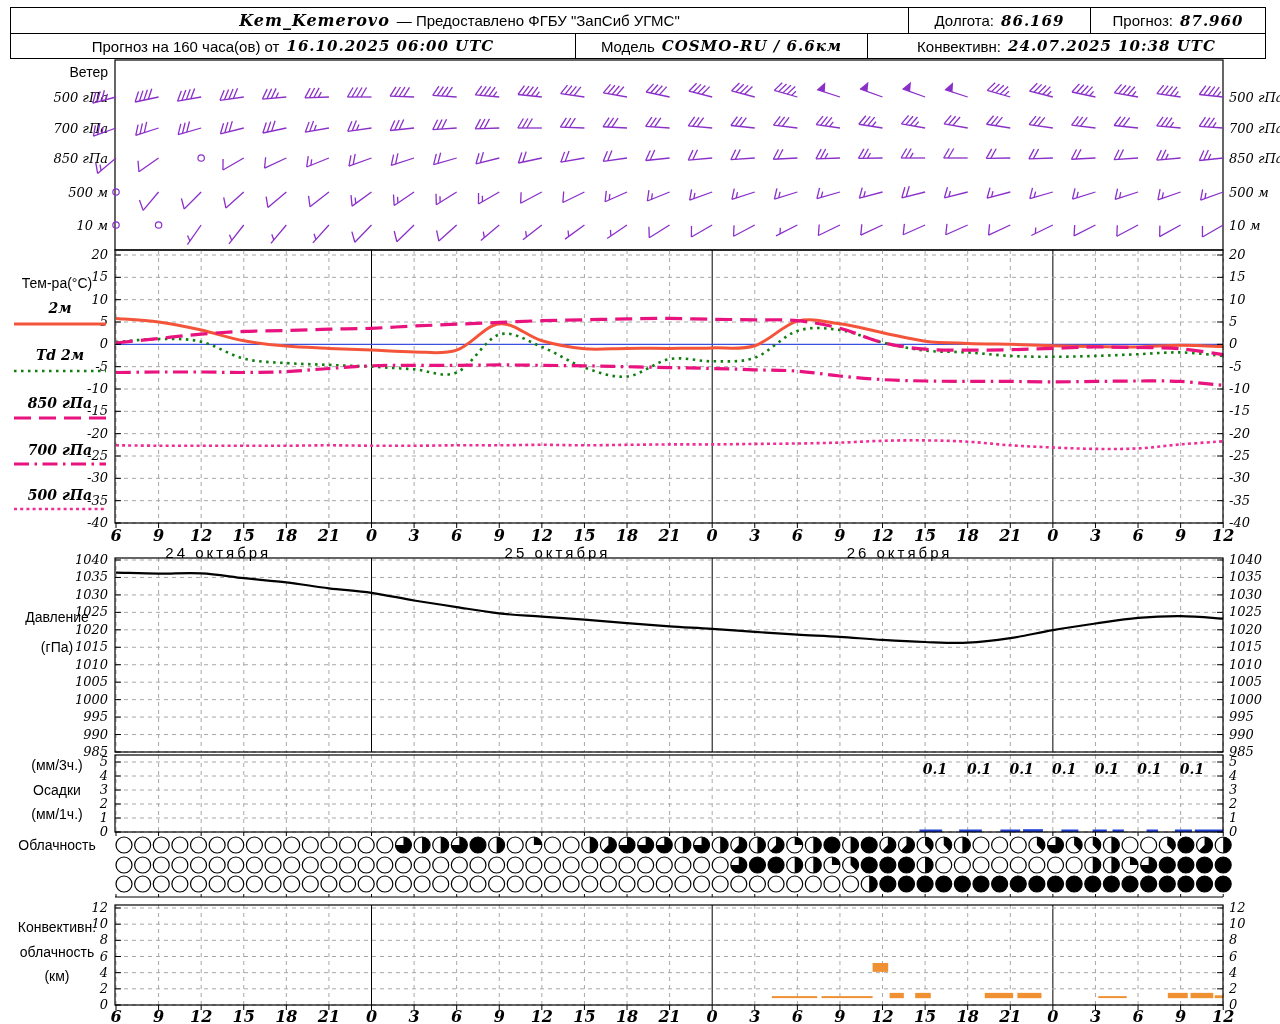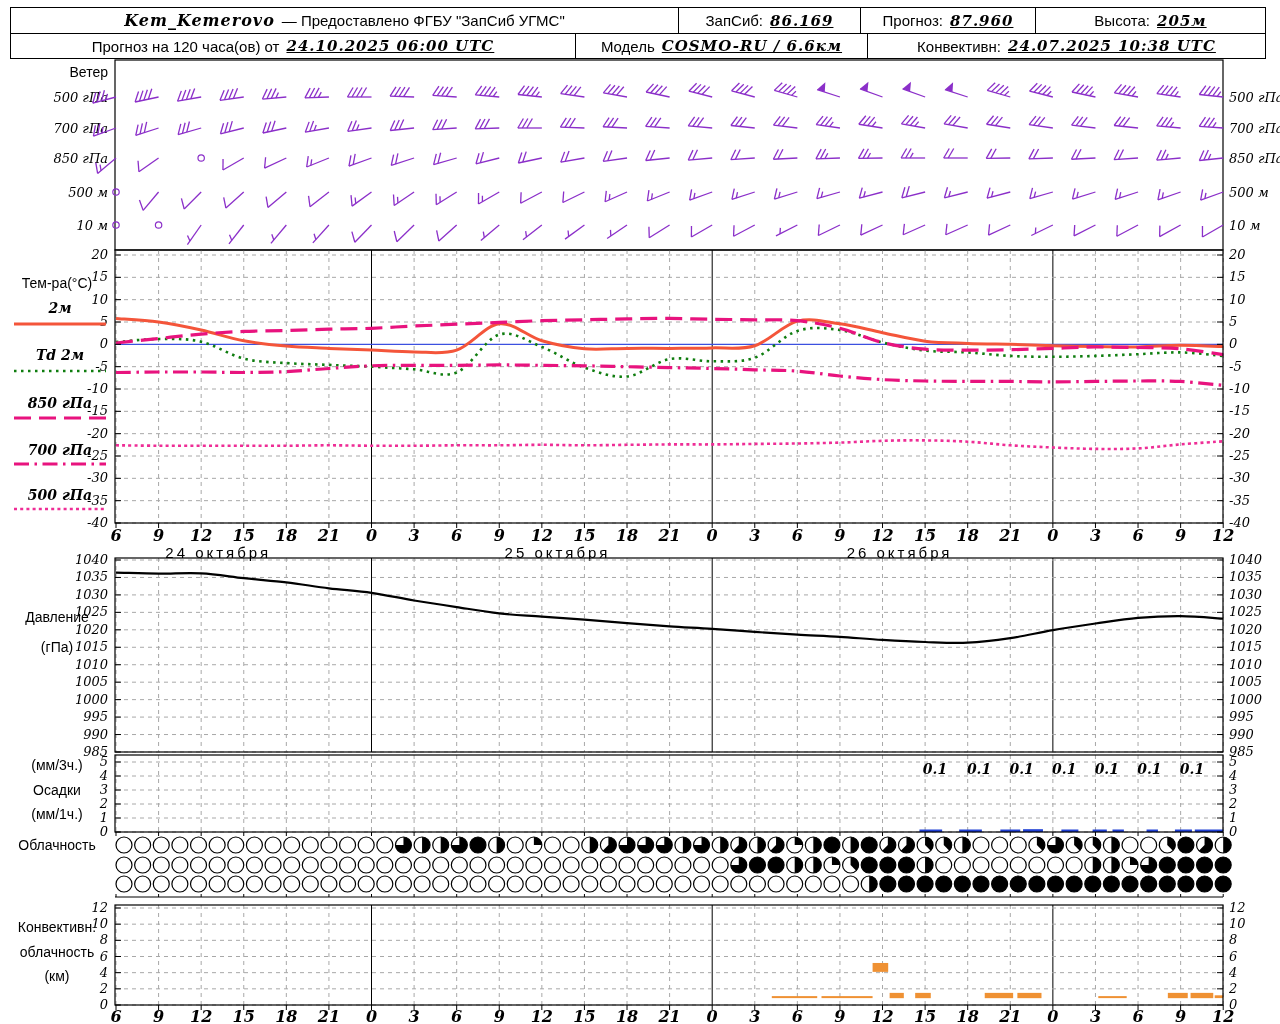--- a/index.html
+++ b/index.html
@@ -4,21 +4,21 @@
 <style>
   html,body{margin:0;padding:0;background:#fff;}
   #page{position:relative;width:1280px;height:1024px;background:#fff;font-family:"Liberation Sans",sans-serif;color:#000;overflow:hidden;}
   #hdr{position:absolute;left:10px;top:7px;width:1256px;border:1px solid #000;font-size:15px;background:#fff;box-sizing:border-box;}
   .hrow{display:flex;align-items:stretch;}
   .hrow.first{border-bottom:1px solid #000;}
   .hcell{padding:3px 10px;white-space:nowrap;display:flex;align-items:center;justify-content:center;gap:7px;box-sizing:border-box;}
   .hcell+.hcell{border-left:1px solid #000;}
   .grow{flex:1;}
   .w185{width:182px;} .w175{width:175px;} .w230{width:230px;} .w290{width:292px;text-align:right;} .w395{width:398px;}
-  .val{font-family:"DejaVu Serif",serif;font-style:italic;font-weight:bold;font-size:15px;letter-spacing:1px;text-decoration:underline;}
+  .val{font-family:"DejaVu Serif",serif;font-style:italic;font-weight:bold;font-size:15px;letter-spacing:1px;}
   .station{font-family:"DejaVu Serif",serif;font-style:italic;font-weight:bold;font-size:16px;letter-spacing:1px;}
   #chart{position:absolute;left:0;top:0;}
   svg text{font-family:"DejaVu Serif",serif;font-style:italic;font-size:13px;fill:#000;}
   svg text.sans{font-family:"Liberation Sans",sans-serif;font-style:normal;font-size:14px;}
   svg text.hour{font-size:16px;font-weight:bold;}
   svg text.date{font-family:"Liberation Sans",sans-serif;font-style:normal;font-size:15px;letter-spacing:3px;}
   svg text.amt{font-size:14px;font-weight:bold;}
   svg text.lgd{font-size:14px;font-weight:bold;}
 </style>
 </head>
@@ -26,36 +26,32 @@
 
 <div id="page">
 
   <div id="hdr">
     <div class="hrow first">
       <div class="hcell grow">
         <span class="station">Kem_Kemerovo</span>
         <span>— Предоставлено ФГБУ "ЗапСиб УГМС"</span>
       </div>
       <div class="hcell w185">
-        <span>ЗапСиб:</span>
+        <span>Долгота:</span>
         <span class="val">86.169</span>
       </div>
       <div class="hcell w175">
         <span>Прогноз:</span>
         <span class="val">87.960</span>
       </div>
-      <div class="hcell w230">
-        <span>Высота:</span>
-        <span class="val">205м</span>
-      </div>
     </div>
     <div class="hrow">
       <div class="hcell grow">
-        <span>Прогноз на 120 часа(ов) от</span>
-        <span class="val">24.10.2025 06:00 UTC</span>
+        <span>Прогноз на 160 часа(ов) от</span>
+        <span class="val">16.10.2025 06:00 UTC</span>
       </div>
       <div class="hcell w290">
         <span>Модель</span>
         <span class="val">COSMO-RU / 6.6км</span>
       </div>
       <div class="hcell w395">
         <span>Конвективн:</span>
         <span class="val">24.07.2025 10:38 UTC</span>
       </div>
     </div>

